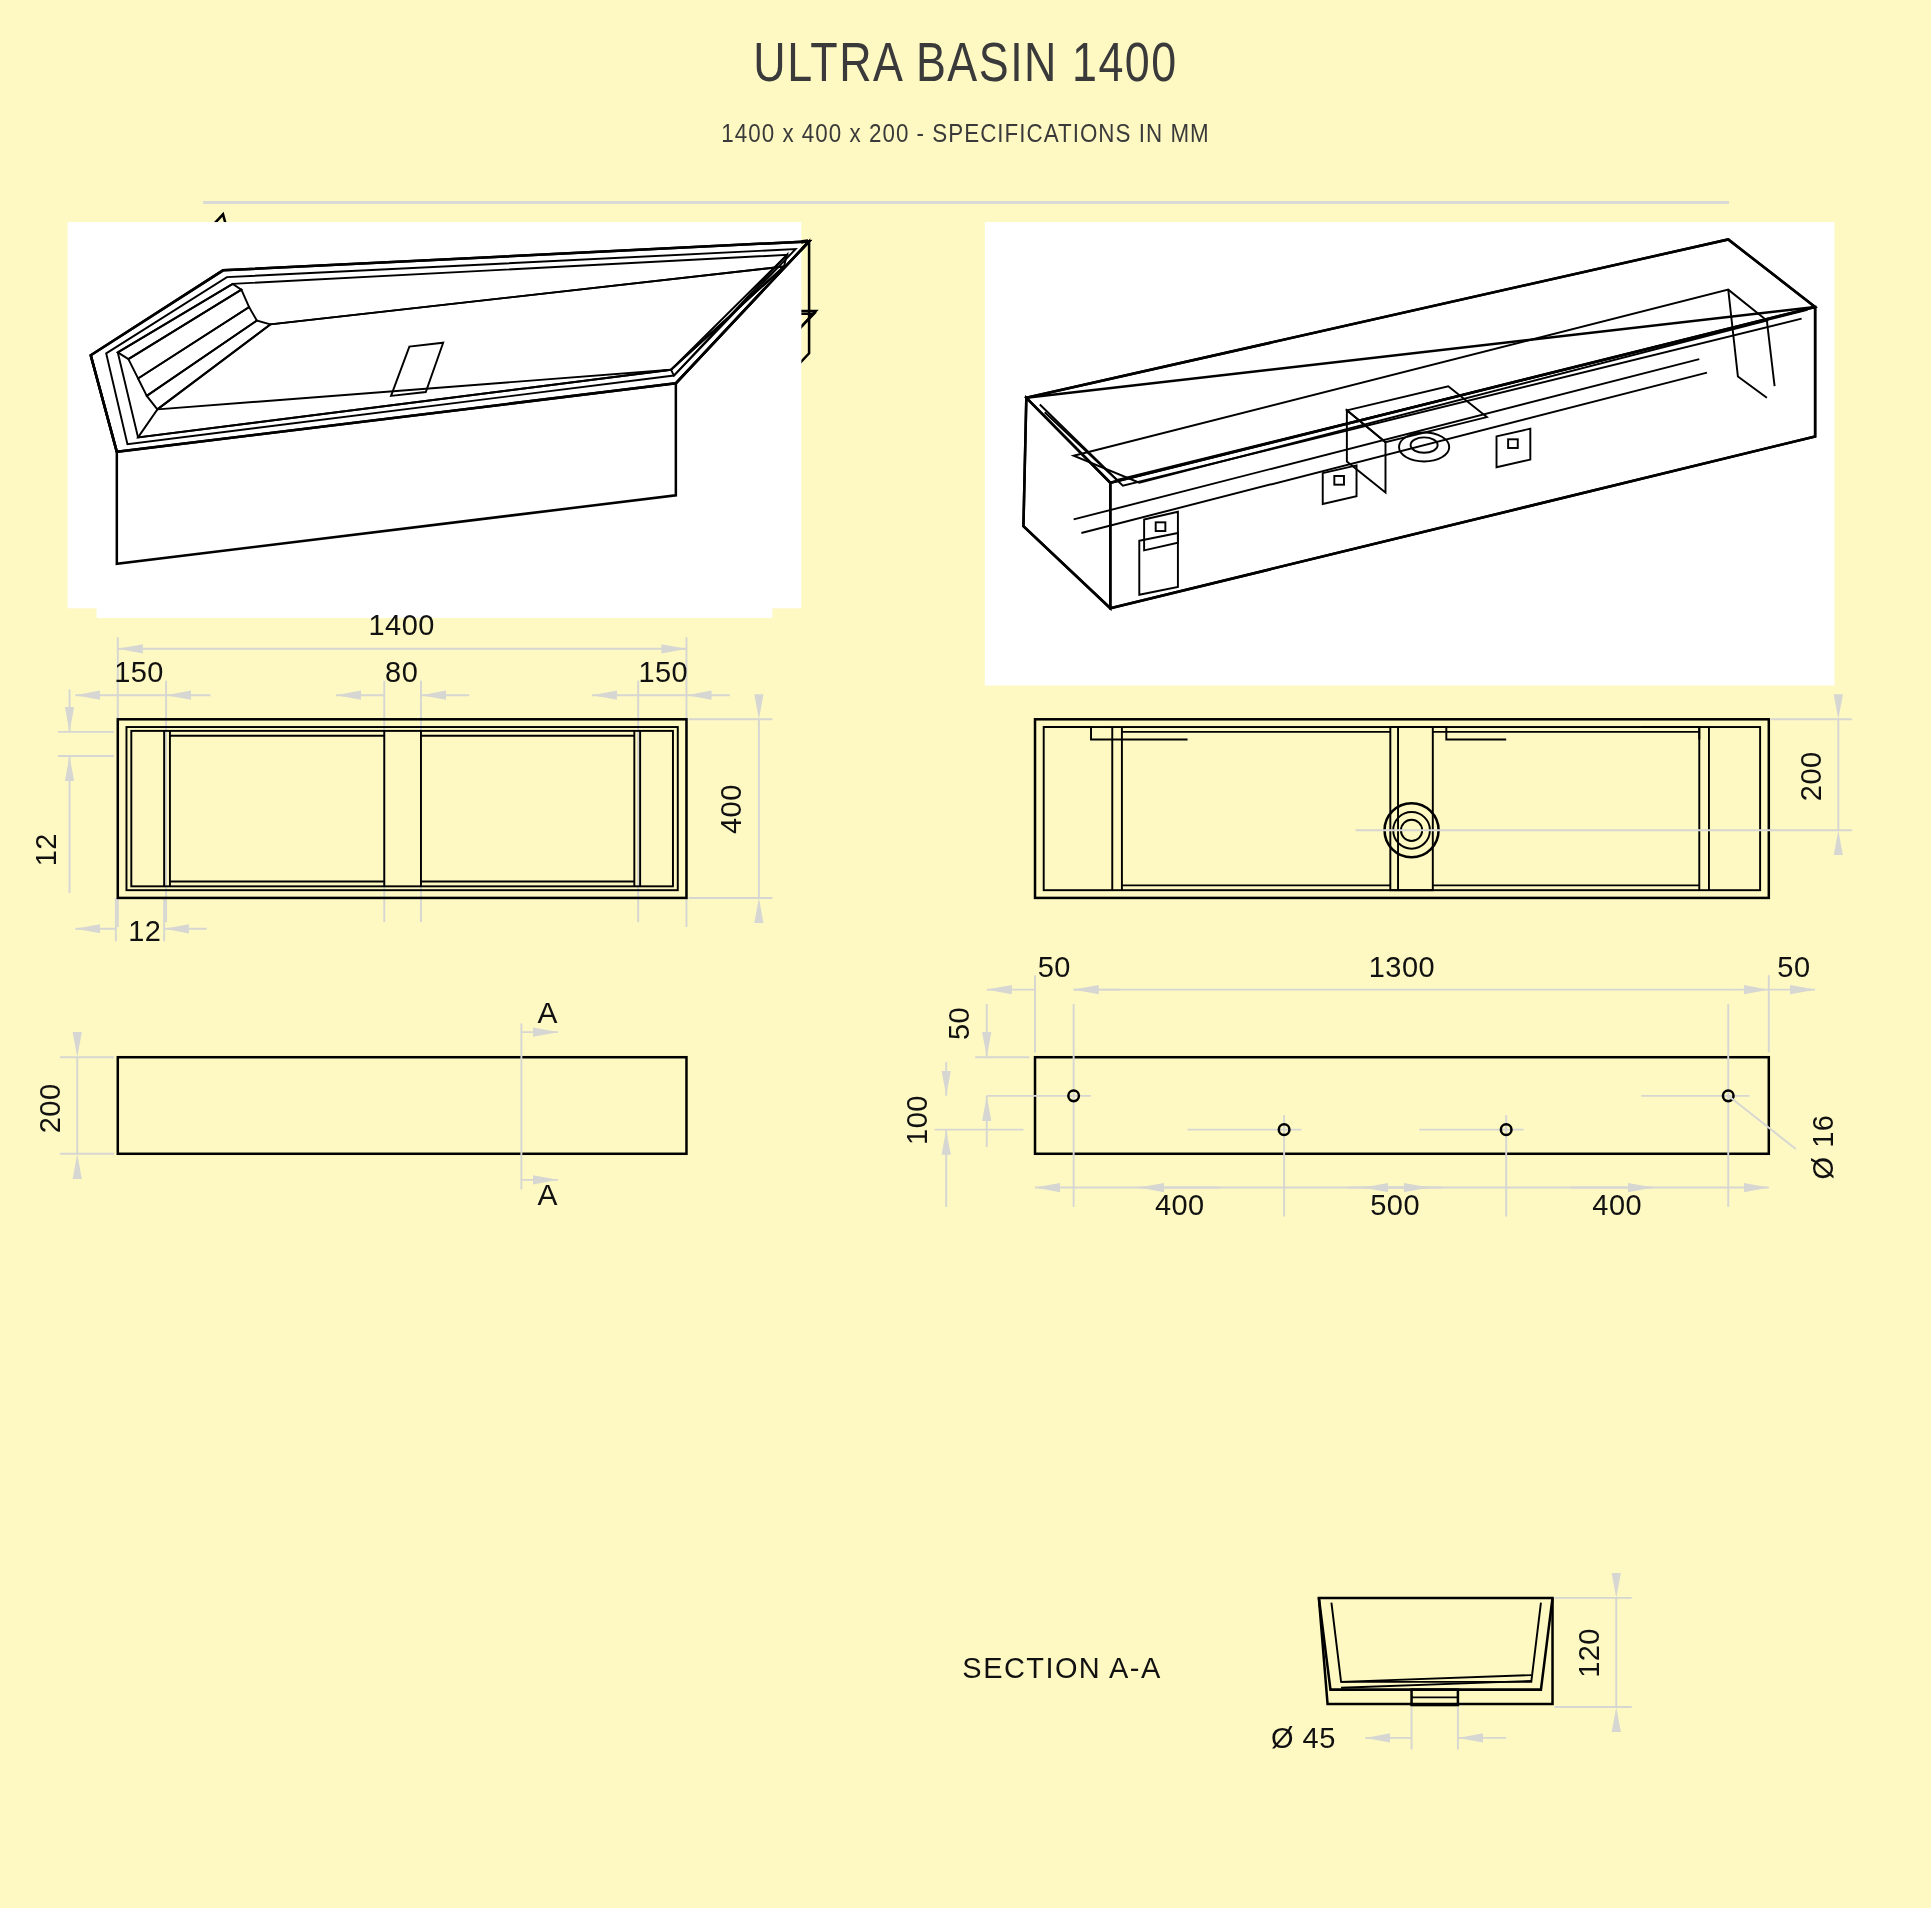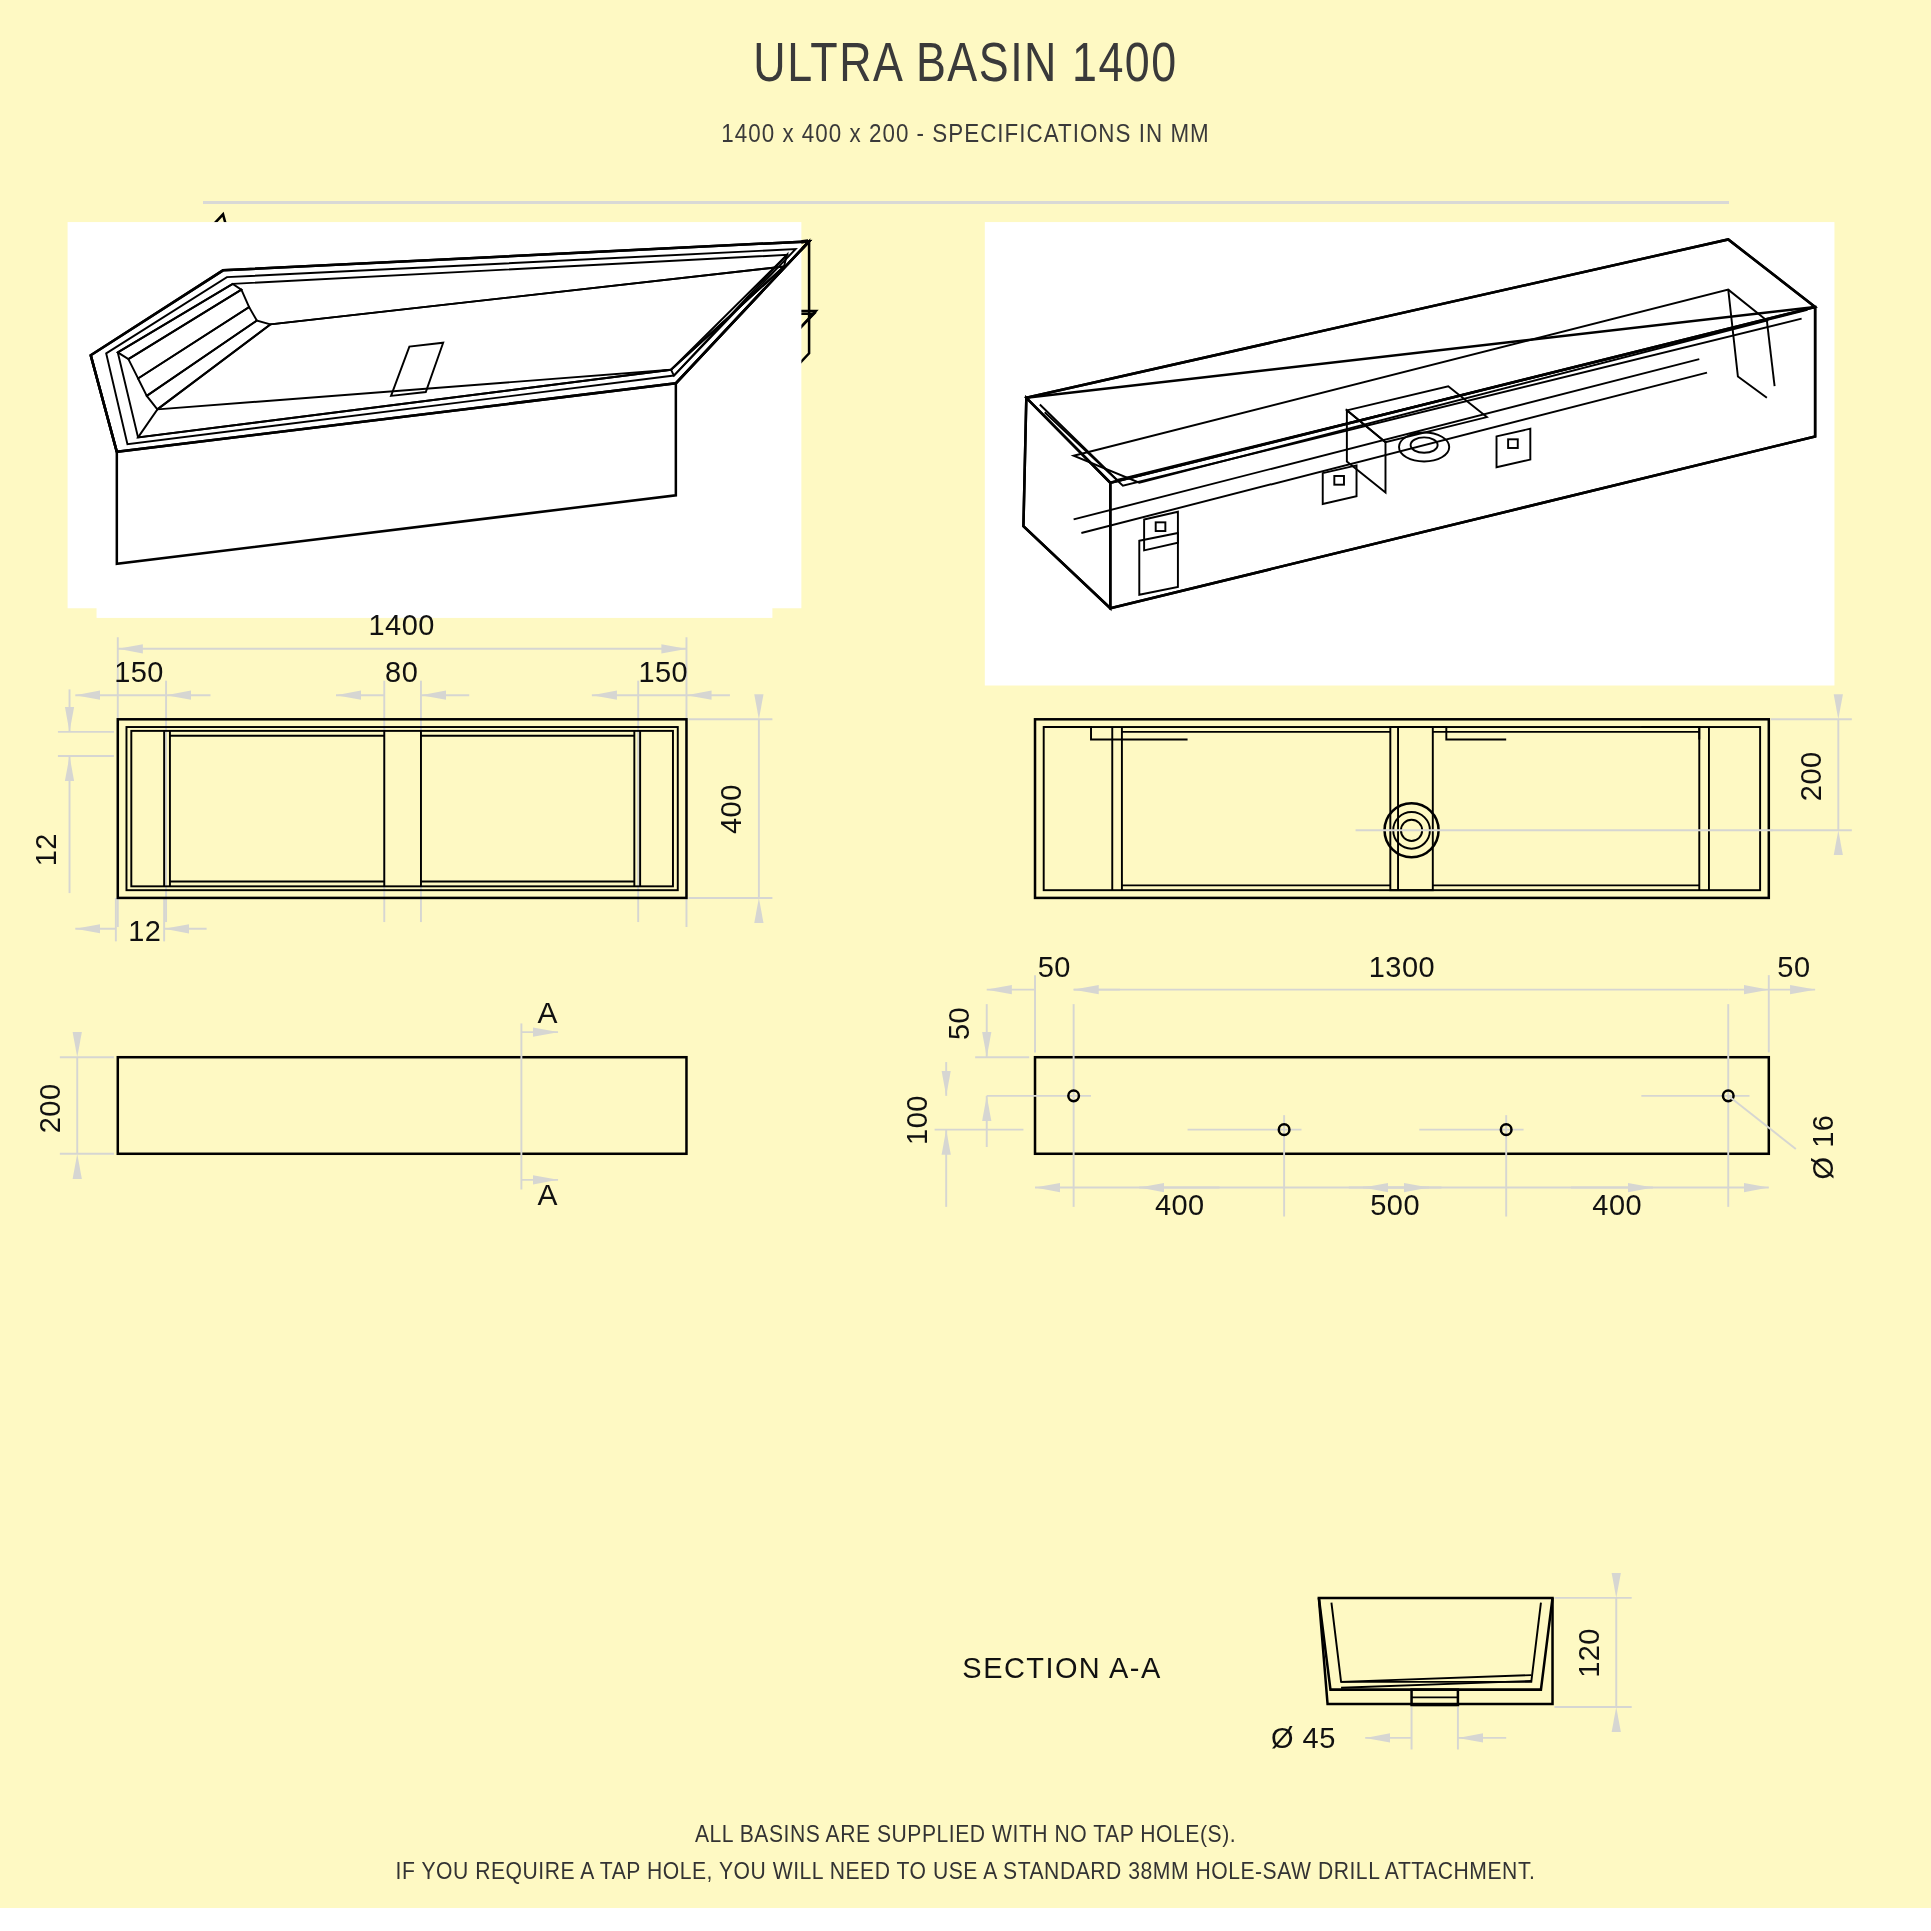--- a/index.html
+++ b/index.html
@@ -353,19 +353,15 @@
 
       <line class="dim" x1="1462" y1="1768" x2="1462" y2="1812"></line>
       <line class="dim" x1="1510" y1="1768" x2="1510" y2="1812"></line>
       <line class="dim" x1="1414" y1="1800" x2="1462" y2="1800" marker-start="url(#arL)"></line>
       <line class="dim" x1="1510" y1="1800" x2="1560" y2="1800" marker-start="url(#arL)"></line>
       <text class="dimtxt" x="1350" y="1810" text-anchor="middle">Ø 45</text>
     </g>
 
   </svg>
 
-  <div id="footer">
-    <div>ALL BASINS ARE SUPPLIED WITH NO TAP HOLE(S).</div>
-    <div>IF YOU REQUIRE A TAP HOLE, YOU WILL NEED TO USE A STANDARD 38MM HOLE-SAW DRILL ATTACHMENT.</div>
-  </div>
 
 </div>
 
 
 </body></html>

